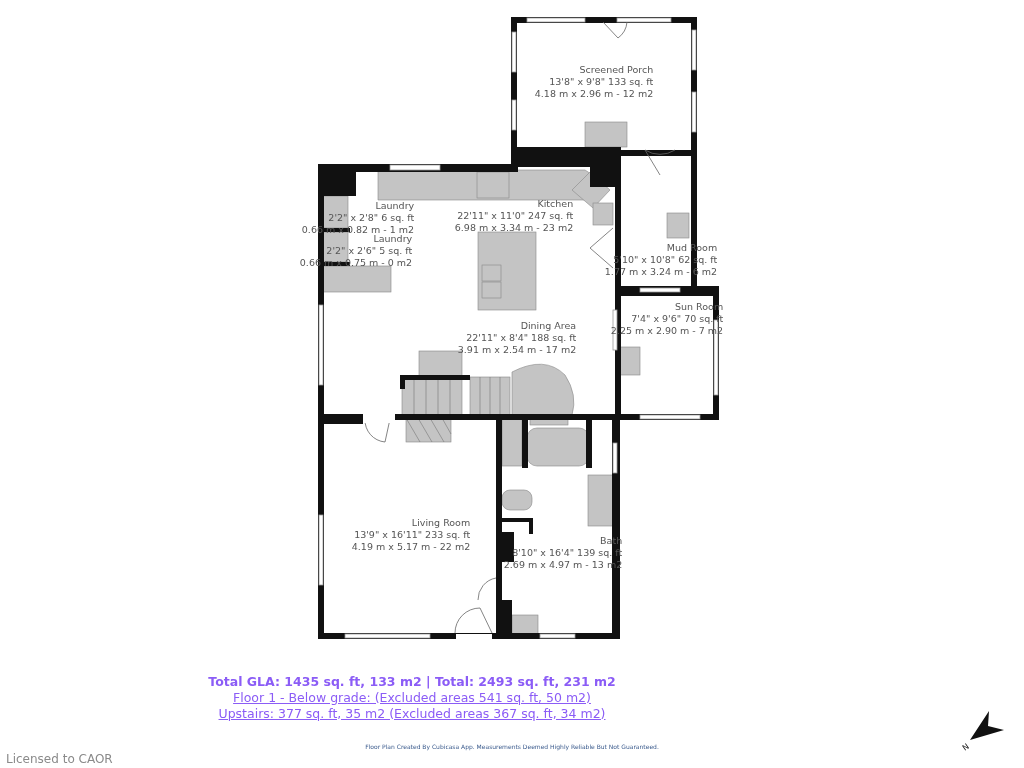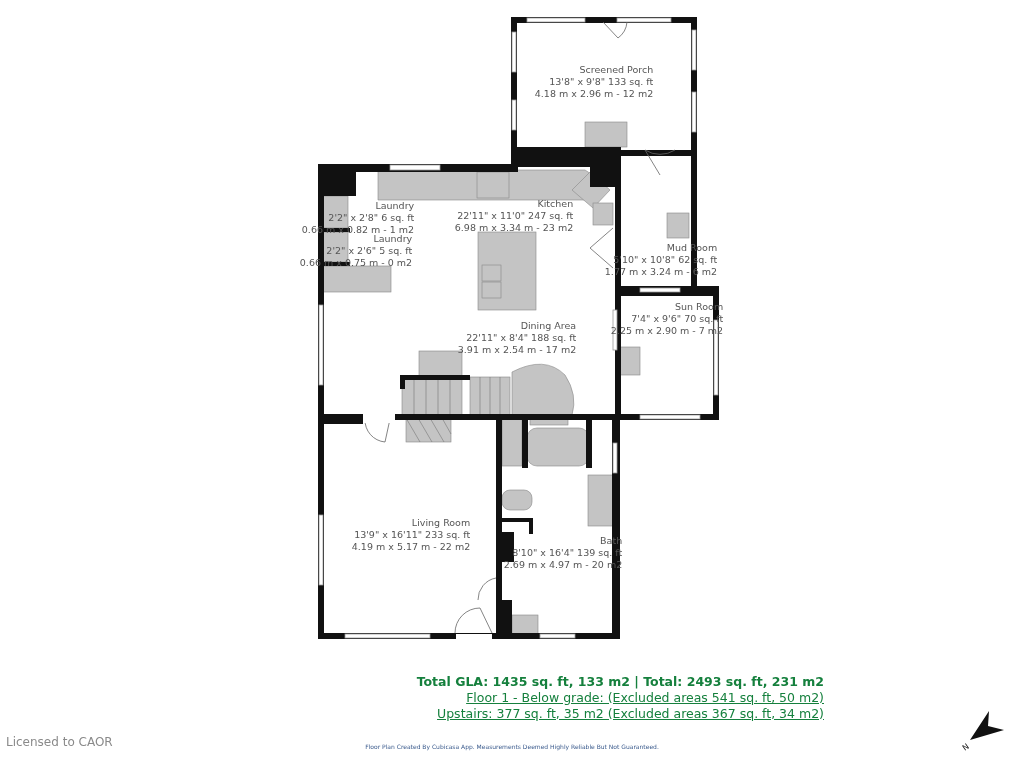--- a/index.html
+++ b/index.html
@@ -1,24 +1,24 @@
 <!DOCTYPE html>
 <html><head>
 <meta charset="utf-8">
 <style>
   html,body{margin:0;padding:0;background:#ffffff;}
   body{width:1024px;height:768px;position:relative;overflow:hidden;font-family:"DejaVu Sans","Liberation Sans",sans-serif;}
   svg.plan{position:absolute;left:0;top:0;}
   .room-label{position:absolute;text-align:right;color:#555;font-size:9.5px;line-height:12px;white-space:nowrap;transform:translateX(-50%);}
   .room-label span{display:block;}
-  .summary{position:absolute;left:0;width:824px;top:674px;text-align:right;color:#15803d;}
+  .summary{position:absolute;left:0;width:824px;top:674px;text-align:center;color:#8b5cf6;}
   .summary .total{font-weight:bold;font-size:12.5px;line-height:16px;}
   .summary .line{font-size:12.5px;line-height:15.5px;text-decoration:underline;}
   .credit{position:absolute;left:0;width:1024px;top:743px;text-align:center;font-size:6px;color:#3a5a8c;}
-  .license{position:absolute;left:6px;top:735px;font-size:12px;color:#8a8a8a;}
+  .license{position:absolute;left:6px;top:752px;font-size:12px;color:#8a8a8a;}
   .compass{position:absolute;left:958px;top:708px;}
 </style>
 </head>
 <body>
 
 <svg class="plan" width="1024" height="660" viewBox="0 0 1024 660">
 
   <g fill="#c4c4c4" stroke="#888" stroke-width="0.6">
 
     <polygon points="378,170 585,170 605,183 585,200 378,200"></polygon>
@@ -182,21 +182,21 @@
   <span>3.91 m x 2.54 m - 17 m2</span>
 </div>
 <div class="room-label" style="left:411px;top:517px;">
   <span>Living Room</span>
   <span>13'9" x 16'11" 233 sq. ft</span>
   <span>4.19 m x 5.17 m - 22 m2</span>
 </div>
 <div class="room-label" style="left:563px;top:535px;">
   <span>Bath</span>
   <span>8'10" x 16'4" 139 sq. ft</span>
-  <span>2.69 m x 4.97 m - 20 m2</span>
+  <span>2.69 m x 4.97 m - 13 m2</span>
 </div>
 
 <div class="summary">
   <div class="total">Total GLA: 1435 sq. ft, 133 m2 | Total: 2493 sq. ft, 231 m2</div>
   <div class="line">Floor 1 - Below grade: (Excluded areas 541 sq. ft, 50 m2)</div>
   <div class="line">Upstairs: 377 sq. ft, 35 m2 (Excluded areas 367 sq. ft, 34 m2)</div>
 </div>
 <div class="credit">Floor Plan Created By Cubicasa App. Measurements Deemed Highly Reliable But Not Guaranteed.</div>
 <div class="license">Licensed to CAOR</div>
 

